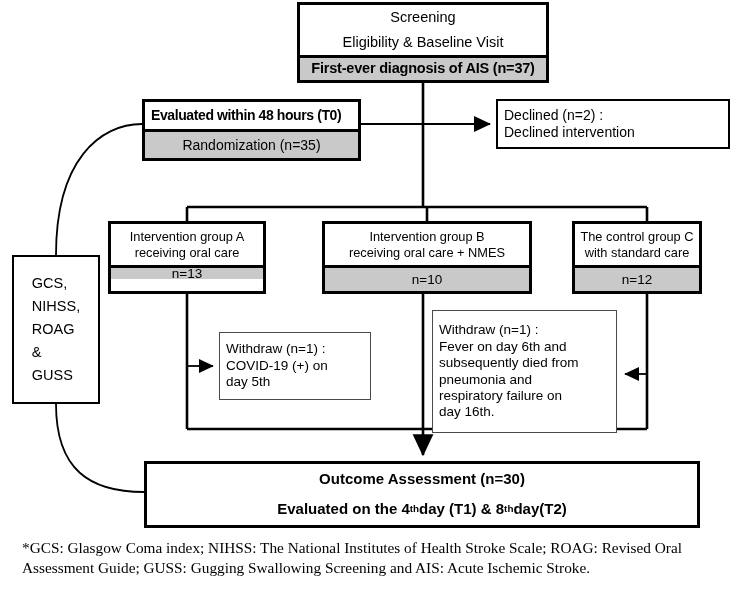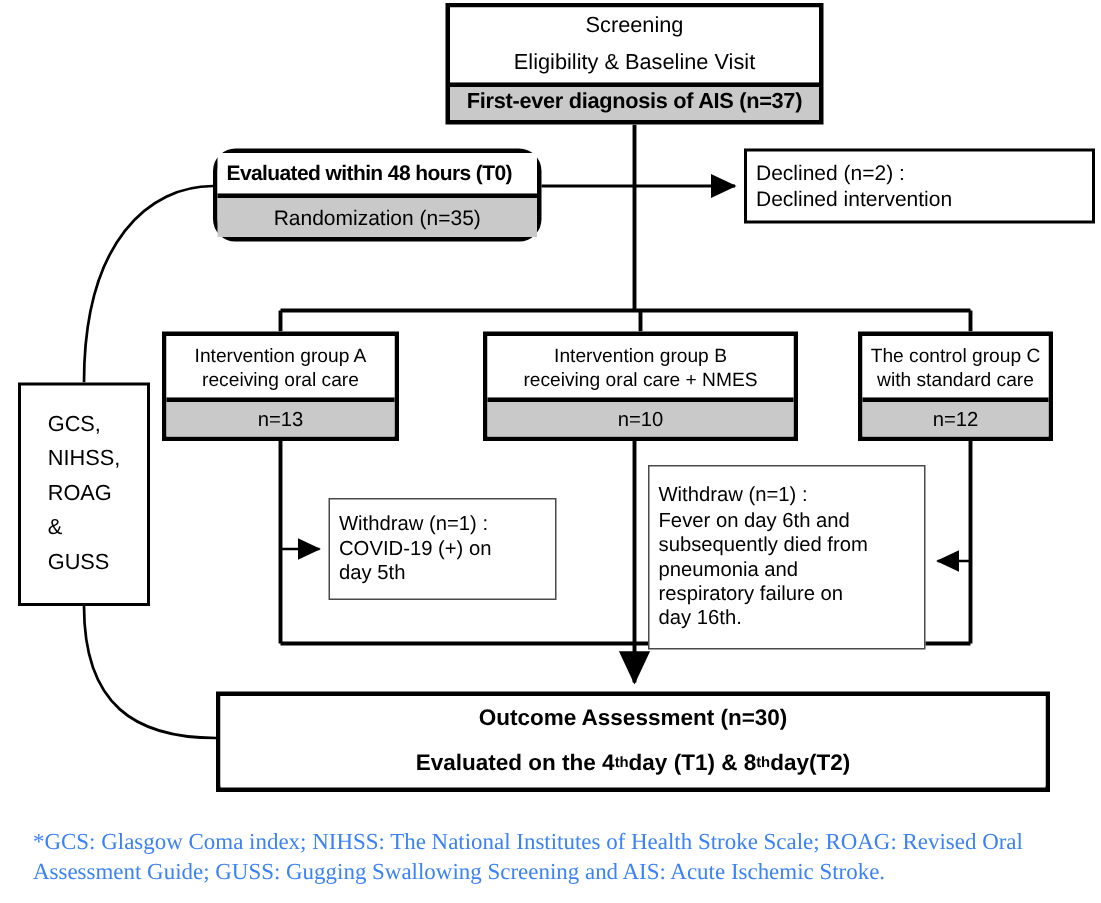--- a/index.html
+++ b/index.html
@@ -79,29 +79,29 @@
     text-align: left;
     justify-content: center;
   }
 
   
   #screening-box   { left: 297px; top: 2px;   width: 252px; height: 81px; }
   #screening-title { height: 26px; font-size: 14.5px; }
   #screening-sub   { height: 24px; font-size: 14.5px; }
   #screening-shaded{ height: 25px; font-size: 14.5px; font-weight: 700; letter-spacing: -0.2px;}
 
-  #t0-box        { left: 142px; top: 99px; width: 219px; height: 62px; border-radius: 15px; }
+  #t0-box        { left: 142px; top: 99px; width: 219px; height: 62px; }
   #t0-title      { height: 27px; font-size: 14px; font-weight: 700; letter-spacing: -0.4px; }
   #t0-shaded     { height: 29px; font-size: 14px; }
 
   #declined-box  { left: 496px; top: 99px; width: 234px; height: 50px; border-width: 2px;}
 
   #groupA-box    { left: 108px; top: 221px; width: 158px; height: 73px; }
   #groupA-title  { height: 41px; font-size: 12.8px; }
-  #groupA-shaded { height: 26px; font-size: 13.5px; }
+  #groupA-shaded { height: 14px; font-size: 13.5px; }
 
   #groupB-box    { left: 322px; top: 221px; width: 210px; height: 73px; }
   #groupB-title  { height: 41px; font-size: 12.8px; }
   #groupB-shaded { height: 26px; font-size: 13.5px; }
 
   #groupC-box    { left: 572px; top: 221px; width: 130px; height: 73px; }
   #groupC-title  { height: 41px; font-size: 12.8px; }
   #groupC-shaded { height: 26px; font-size: 13.5px; }
 
   #assess-box    { left: 12px; top: 255px; width: 88px; height: 149px; border-width: 2px;}
@@ -111,26 +111,26 @@
 
   #outcome-box   { left: 144px; top: 461px; width: 556px; height: 67px; }
   #outcome-l1    { height: 30px; font-size: 15px; font-weight: 700; }
   #outcome-l2    { height: 30px; font-size: 15px; font-weight: 700; }
 
   sup { font-size: 0.66em; vertical-align: super; line-height: 0; }
 
   #footnote {
     position: absolute;
     left: 22px;
-    top: 552px;
+    top: 538px;
     width: 700px;
     font-family: "Liberation Serif", serif;
     font-size: 15.3px;
     line-height: 1.33;
-    color: #3b82f6;
+    color: #000000;
     z-index: 4;
   }
   .multiline { white-space: pre-line; }
 </style>
 </head>
 <body>
 
 <div id="canvas">
 
   <svg class="lines" viewBox="0 0 734 602">

